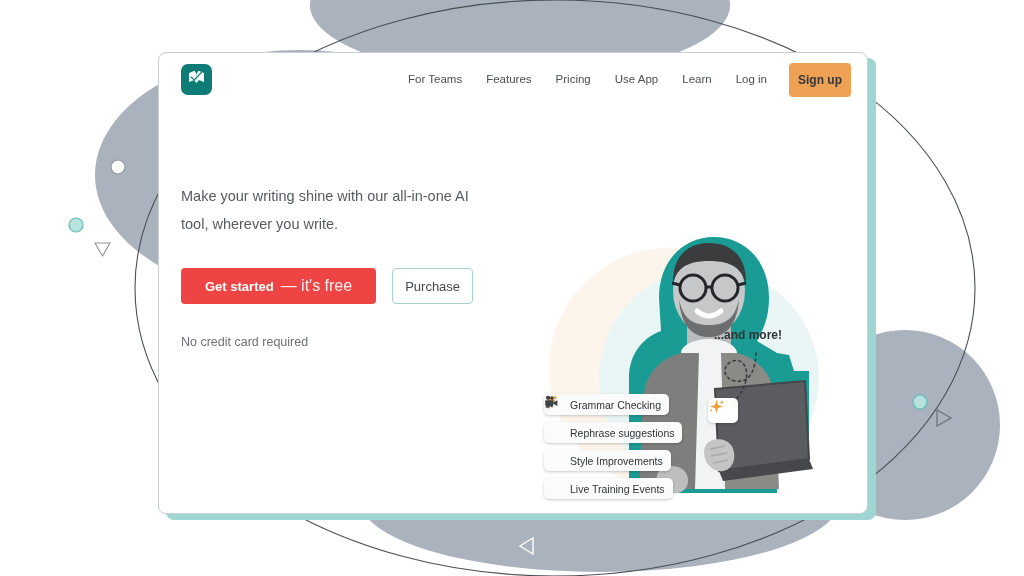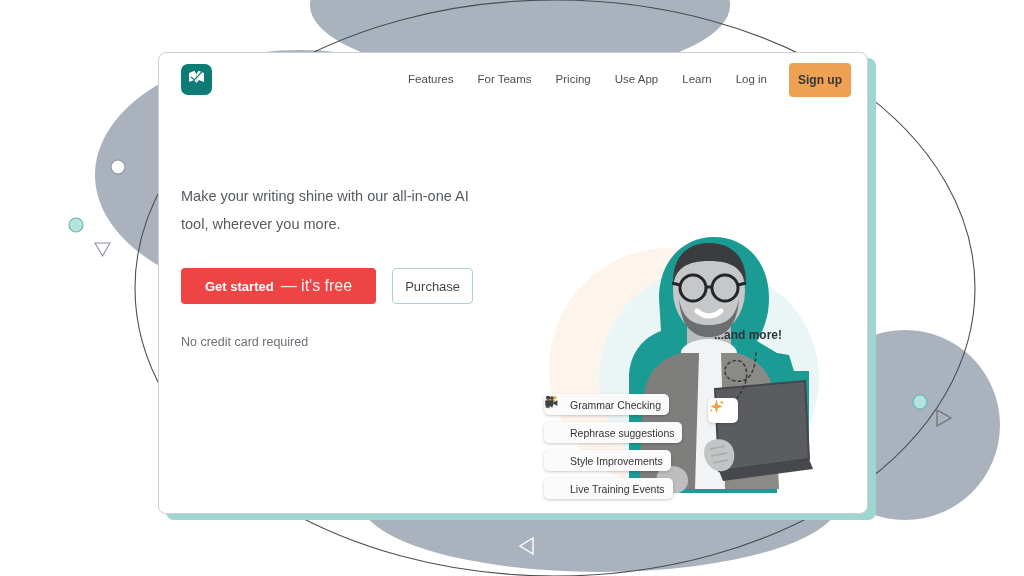--- a/index.html
+++ b/index.html
@@ -218,32 +218,32 @@
         <span>
           <svg width="19" height="19" viewBox="0 0 24 24">
             <path d="M2.6 6.2 L9.4 3.4 L12 7.6 L12 19.4 L9.0 15.0 L2.6 17.6 Z" fill="#ffffff"></path>
             <path d="M21.4 6.2 L14.6 3.4 L12 7.6 L12 19.4 L15.0 15.0 L21.4 17.6 Z" fill="#ffffff"></path>
             <path d="M5.2 11.4 L9.2 15.0 L18.4 5.4" fill="none" stroke="#0d7b76" stroke-width="1.5" stroke-linecap="round" stroke-linejoin="round"></path>
           </svg>
         </span>
       </div>
 
       <nav class="nav">
+        <a href="#">For Teams</a>
         <a href="#">Features</a>
-        <a href="#">For Teams</a>
         <a href="#">Pricing</a>
         <a href="#">Use App</a>
         <a href="#">Learn</a>
         <a href="#">Log in</a>
         <a href="#" class="signup">Sign up</a>
       </nav>
     </div>
 
     <div class="hero-left">
-      <p class="subhead">Make your writing shine with our all-in-one AI tool, wherever you more.</p>
+      <p class="subhead">Make your writing shine with our all-in-one AI tool, wherever you write.</p>
 
       <div class="cta-row">
         <button class="btn-primary">
           <span class="b-main">Get started</span>
           <span class="b-sub">— it's free</span>
         </button>
         <button class="btn-secondary">Purchase</button>
       </div>
 
       <div class="fineprint">No credit card required</div>

